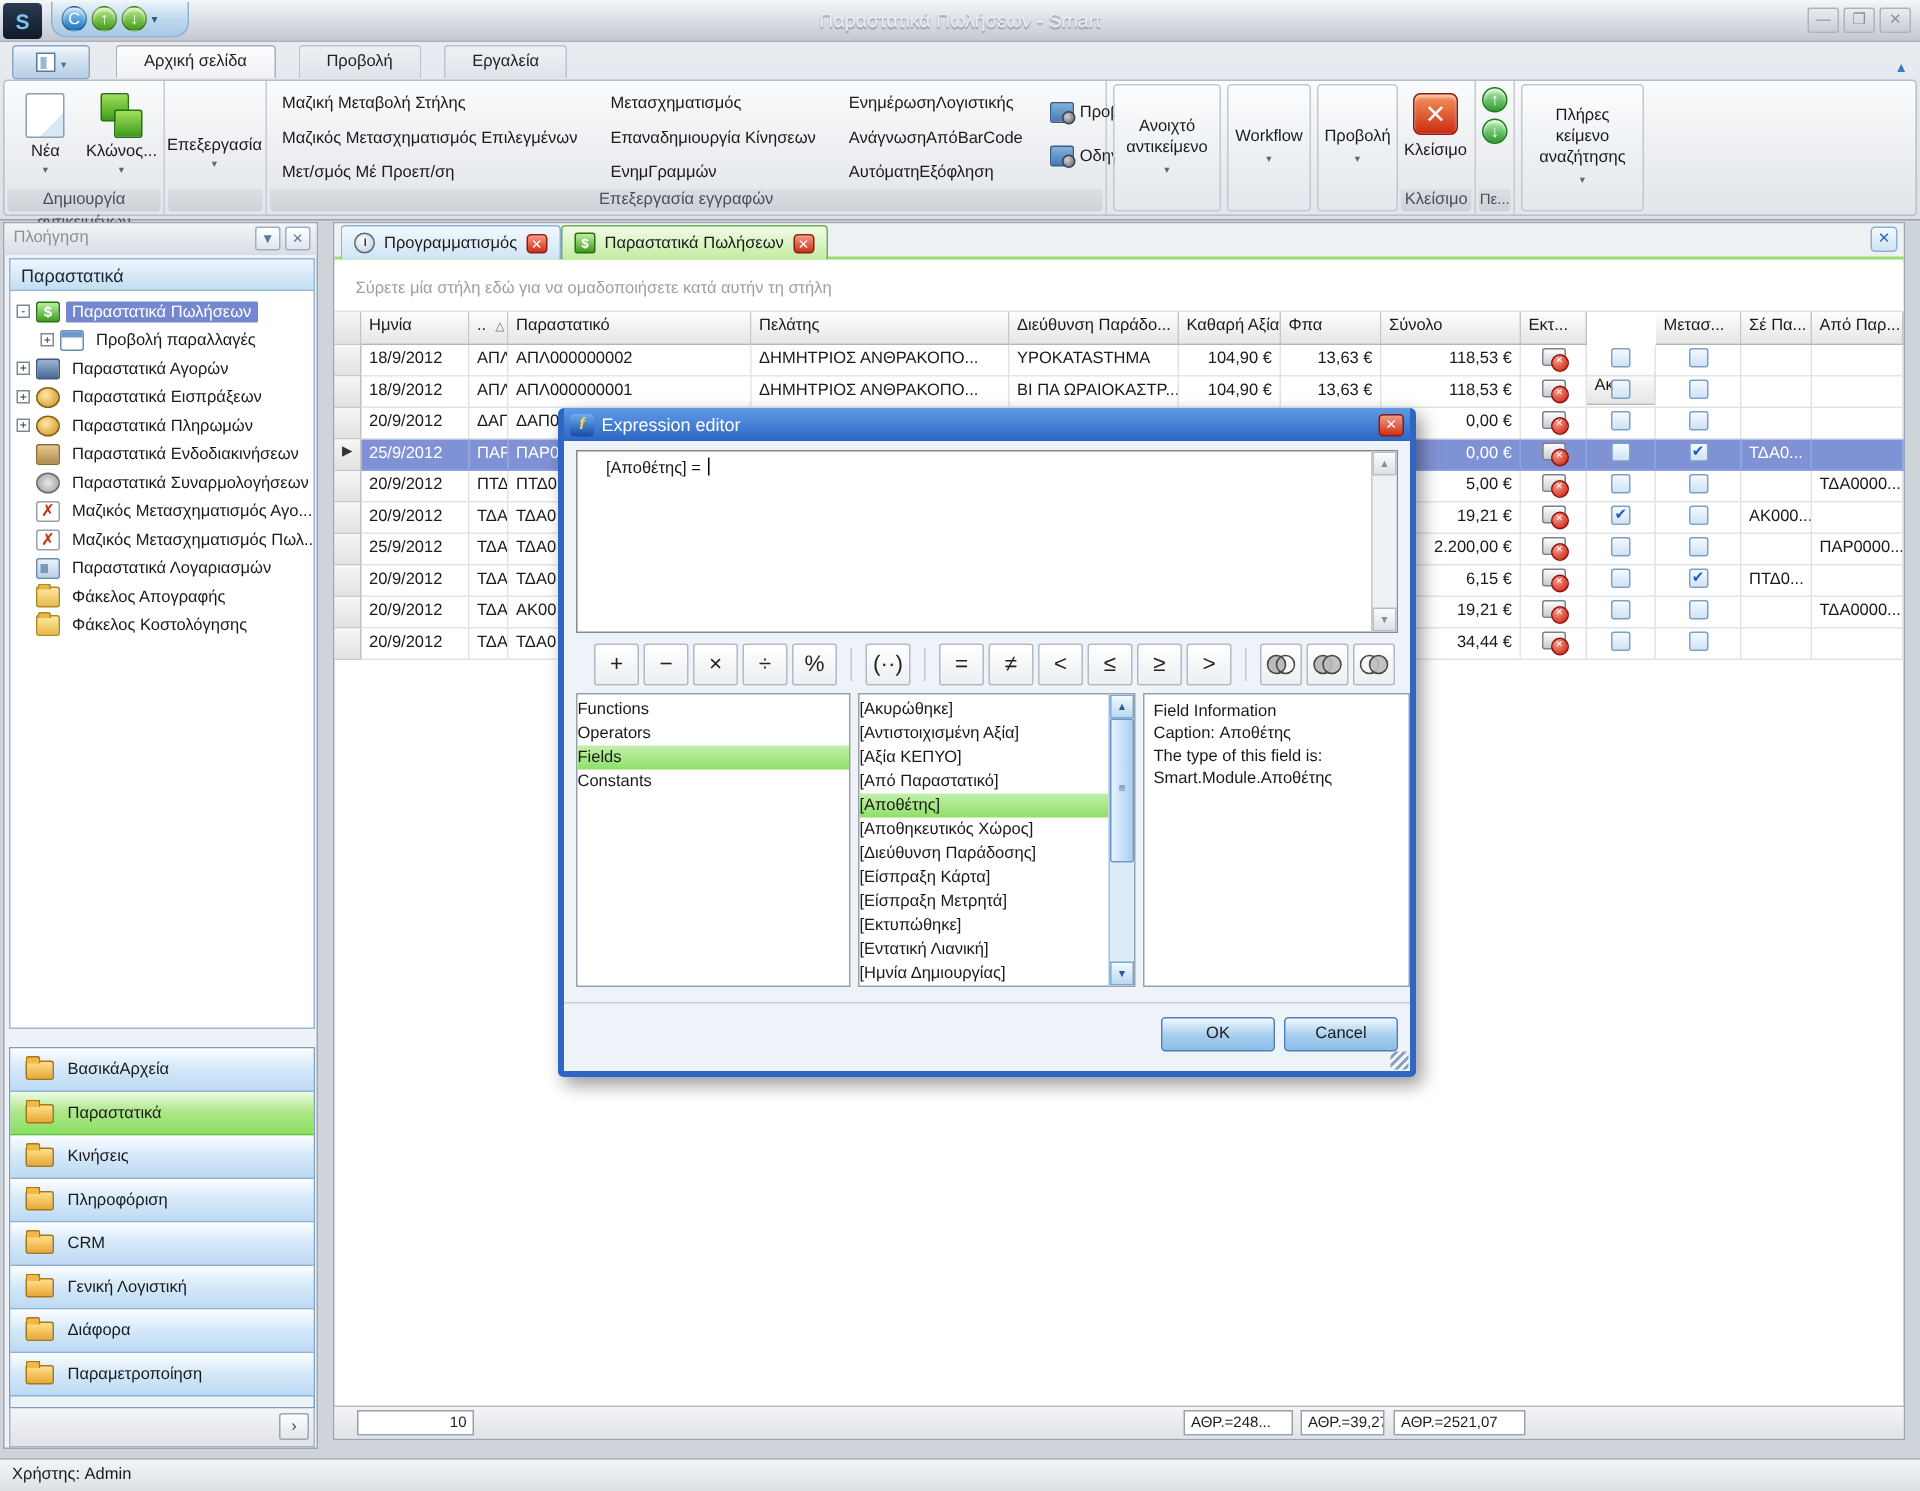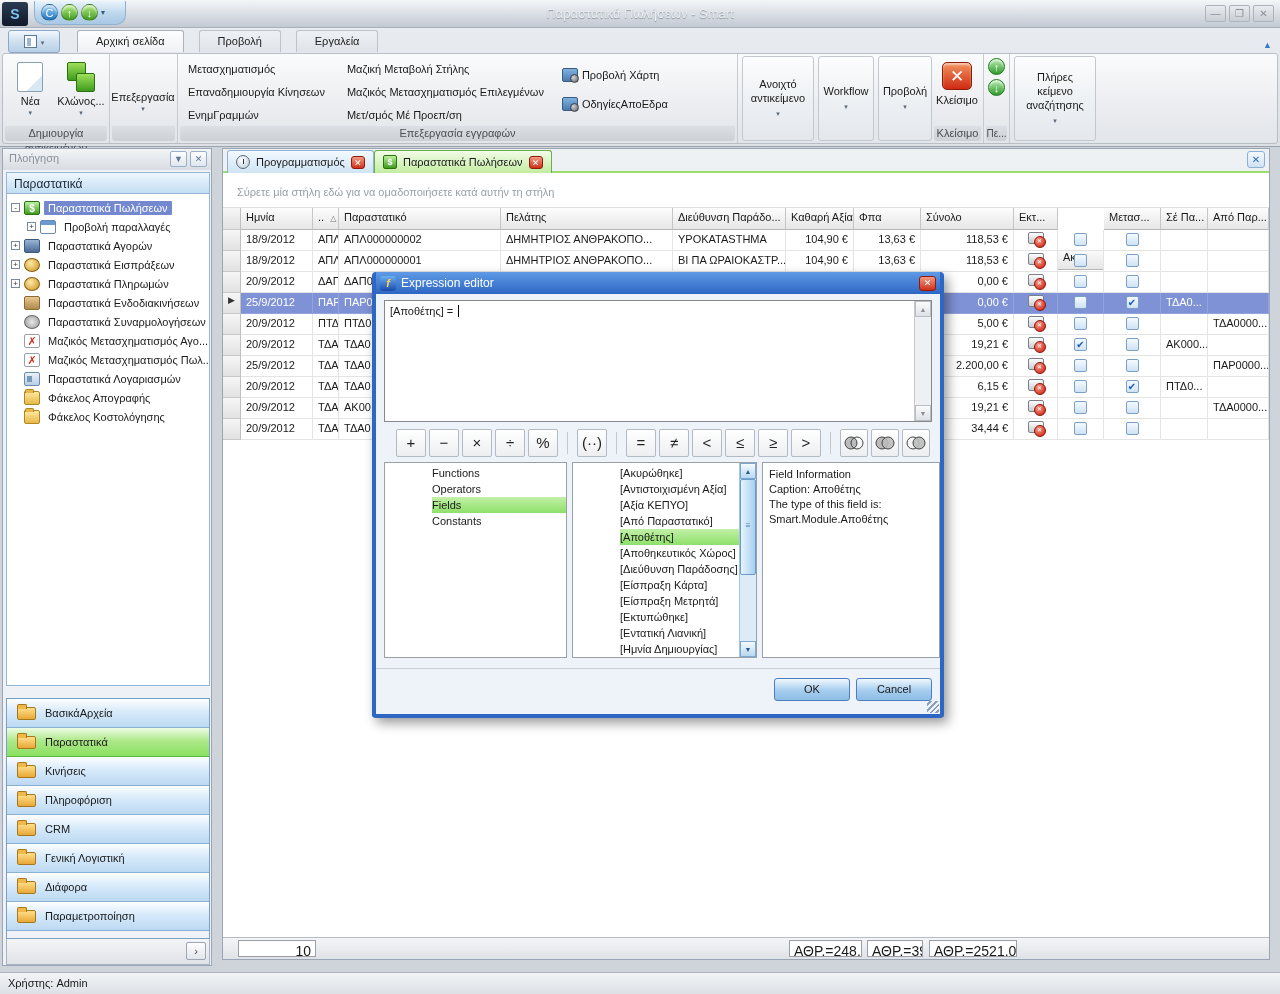--- a/index.html
+++ b/index.html
@@ -168,40 +168,40 @@
   .printer { display:inline-block; width:18px; height:14px; position:relative; vertical-align:middle; }
   .printer::before { content:""; position:absolute; left:1px; top:0; width:14px; height:10px;
     background:linear-gradient(#fdfdfd,#c8ccd2); border:1px solid #7a8088; border-radius:2px; }
   .printer::after { content:"✕"; position:absolute; right:-1px; bottom:-2px; width:10px; height:10px;
     border-radius:50%; background:radial-gradient(circle at 35% 30%,#f89a8a,#c81808); border:1px solid #8e1006;
     color:#fff; font-size:6px; line-height:9px; text-align:center; }
 
   #grid-footer { position:absolute; left:0; bottom:0; width:1046px; height:22px;
     background:linear-gradient(#f4f5f7,#dfe2e6); border-top:1px solid #b6bcc4; }
   .sumbox { position:absolute; top:2px; height:17px; background:#fff; border:1px solid #9aa0a8;
-    padding:2px 4px; font-size:14px; white-space:nowrap; overflow:hidden; }
+    padding:2px 4px; font-size:10px; white-space:nowrap; overflow:hidden; }
 
   
   #statusbar { position:absolute; left:0; top:972px; width:1280px; height:22px;
     background:linear-gradient(#f2f4f6,#dde1e6); border-top:1px solid #aab1bb; padding:4px 8px; }
 
   
   #dialog { position:absolute; left:372px; top:272px; width:572px; height:446px; z-index:20;
     border:4px solid #2e66c4; border-top:none; border-radius:4px; background:#eef3fa;
     box-shadow:4px 5px 12px rgba(0,0,0,.4); }
   #dlg-title { height:22px; background:linear-gradient(#5f9ae6,#2e66c4); color:#fff; font-size:12px;
     display:flex; align-items:center; padding:0 4px; gap:5px; }
   .fx-icon { width:16px; height:15px; border-radius:3px; background:linear-gradient(#6aaef0,#1a4aa8);
     color:#ffd24a; font-style:italic; font-weight:bold; font-size:11px; text-align:center; line-height:14px; }
   #dlg-close { margin-left:auto; width:17px; height:15px; border-radius:3px;
     background:linear-gradient(#f49a84,#cf3018); border:1px solid #8e1c0a; color:#fff; font-weight:bold;
     font-size:9px; line-height:13px; text-align:center; }
   #dlg-memo { position:absolute; left:8px; top:28px; width:548px; height:122px; background:#fff;
     border:1px solid #888; }
-  #memo-text { position:absolute; left:5px; top:4px; }
+  #memo-text { position:absolute; left:19px; top:4px; }
   .caret { display:inline-block; width:1px; height:12px; background:#000; vertical-align:-2px; margin-left:2px; }
   .vscroll { position:absolute; right:0; top:0; bottom:0; width:17px; background:#eef1f4; border-left:1px solid #c8c8c8; }
   .sarrow { position:absolute; left:0; width:16px; height:16px; text-align:center; line-height:16px; font-size:7px;
     color:#8a9098; background:linear-gradient(#fbfbfc,#dde1e6); border:1px solid #b8bec6; }
   .sarrow.up { top:0; } .sarrow.dn { bottom:0; }
   .vscroll.blue { background:#dcebf8; border-left:1px solid #a8c4dc; }
   .vscroll.blue .sarrow { background:linear-gradient(#f4faff,#b8d8f0); border-color:#7aa8d0; color:#2a5a90; }
   .sthumb { position:absolute; left:0; top:16px; width:16px; height:96px;
     background:linear-gradient(90deg,#e8f4fe,#a8cef0); border:1px solid #6a9ac8; border-radius:2px;
     color:#4a7ab0; text-align:center; line-height:92px; font-size:8px; }
@@ -209,21 +209,21 @@
   .opbtn { min-width:30px; height:28px; background:linear-gradient(#ffffff,#eceef1); border:1px solid #b4bac2;
     border-radius:2px; font-size:15px; text-align:center; line-height:26px; padding:0 4px; color:#222; }
   .opsep { width:1px; height:22px; background:#c4c8ce; margin:0 6px; }
   .vennbtn { width:28px; height:28px; background:linear-gradient(#ffffff,#eceef1); border:1px solid #b4bac2;
     border-radius:2px; display:flex; align-items:center; justify-content:center; }
   #dlg-lists { position:absolute; left:8px; top:190px; width:556px; height:196px; display:flex; gap:5px; }
   .dlg-panel { background:#fff; border:1px solid #9aa0a8; height:100%; position:relative; overflow:hidden; }
   #cat-list { width:183px; padding-top:2px; }
   #field-list { width:185px; padding-top:2px; }
   #field-info { width:178px; background:#fff; padding:4px 6px; line-height:15px; }
-  .litem { height:16px; line-height:16px; padding:0 0; white-space:nowrap;margin-left:47px; }
+  .litem { height:16px; line-height:16px; padding:0 0; white-space:nowrap; }
   .litem.selected { background:linear-gradient(#c2f0a8,#8ee06a); }
   #dlg-sep { position:absolute; left:0px; right:0px; top:396px; border-top:1px solid #c8cdd4; }
   #dlg-buttons { position:absolute; right:8px; top:406px; display:flex; gap:6px; }
   .dlgbtn { width:76px; height:23px; background:linear-gradient(#eff8fe,#a6cdee 55%,#8ebde6); border:1px solid #4a80c0;
     border-radius:3px; text-align:center; line-height:21px; }
   #dlg-grip { position:absolute; right:1px; bottom:1px; width:12px; height:12px;
     background:repeating-linear-gradient(135deg,transparent 0 2px,#8aa0c0 2px 4px); }
 </style>
 </head>
 <body>
@@ -275,28 +275,33 @@
     <div class="rgroup" style="width:68px;">
       <div class="bigbtn" style="width:62px;justify-content:center;height:82px;">
         <span class="lbl">Επεξεργασία</span>
         <span class="chev">▾</span>
       </div>
       <div class="rgroup-footer"></div>
     </div>
     <div class="rgroup" style="width:560px;">
       <div class="records-cols" id="records-cols">
           <div class="rec-col">
+            <div class="txtbtn">Μαζική Μεταβολή Στήλης</div>
+            <div class="txtbtn">Μαζικός Μετασχηματισμός Επιλεγμένων</div>
+            <div class="txtbtn">Μετ/σμός Μέ Προεπ/ση</div>
+          </div>
+          <div class="rec-col">
             <div class="txtbtn">Μετασχηματισμός</div>
             <div class="txtbtn">Επαναδημιουργία Κίνησεων</div>
             <div class="txtbtn">ΕνημΓραμμών</div>
           </div>
           <div class="rec-col">
-            <div class="txtbtn">Μαζική Μεταβολή Στήλης</div>
-            <div class="txtbtn">Μαζικός Μετασχηματισμός Επιλεγμένων</div>
-            <div class="txtbtn">Μετ/σμός Μέ Προεπ/ση</div>
+            <div class="txtbtn">ΕνημέρωσηΛογιστικής</div>
+            <div class="txtbtn">ΑνάγνωσηΑπόBarCode</div>
+            <div class="txtbtn">ΑυτόματηΕξόφληση</div>
           </div>
           <div class="rec-col">
             <div class="iconbtn16">
               <span class="icon-map"></span>
               <span>Προβολή Χάρτη</span>
             </div>
             <div class="iconbtn16">
               <span class="icon-map"></span>
               <span>ΟδηγίεςΑποΕδρα</span>
             </div>

